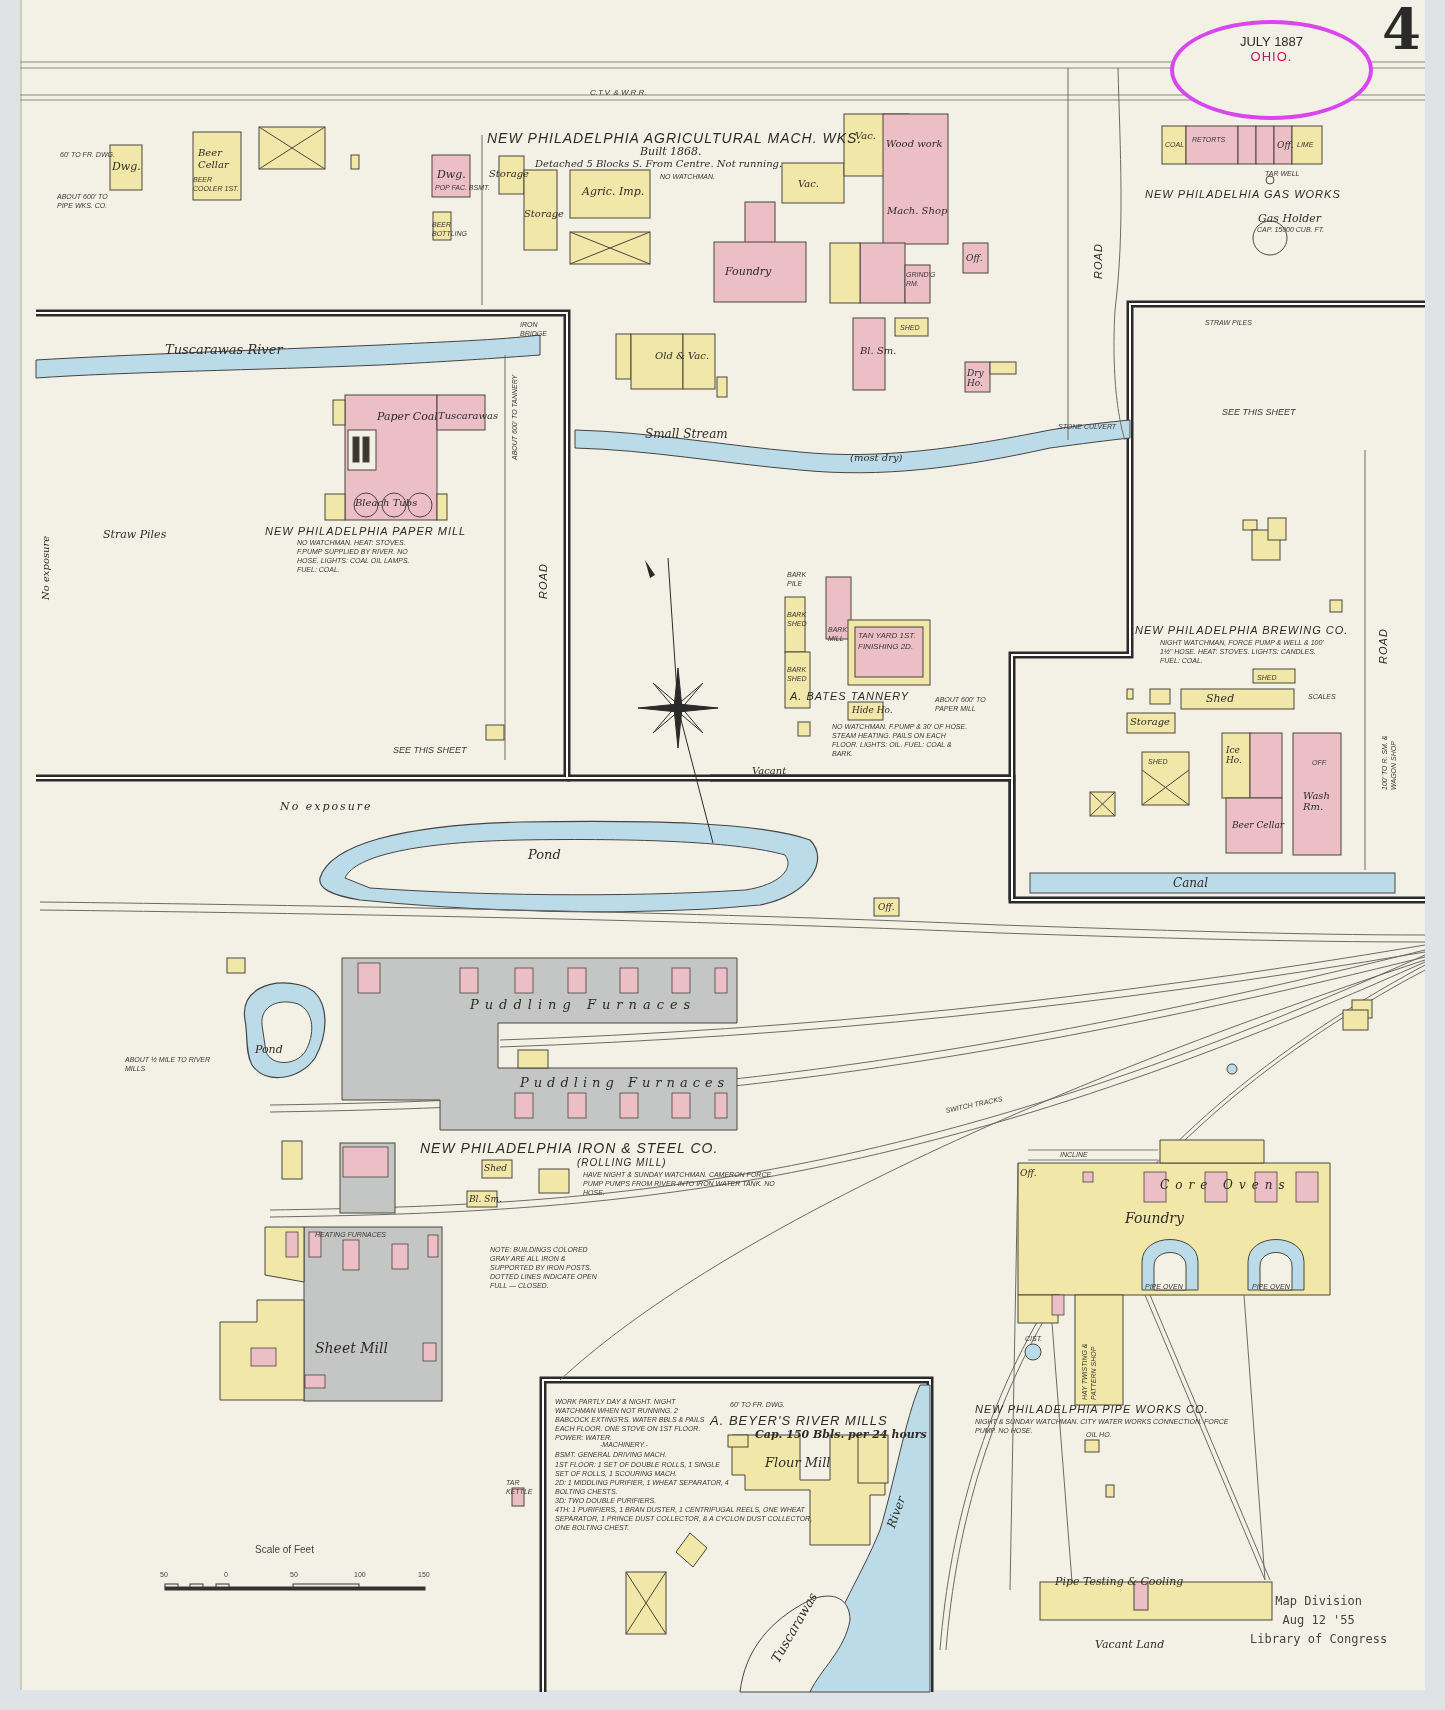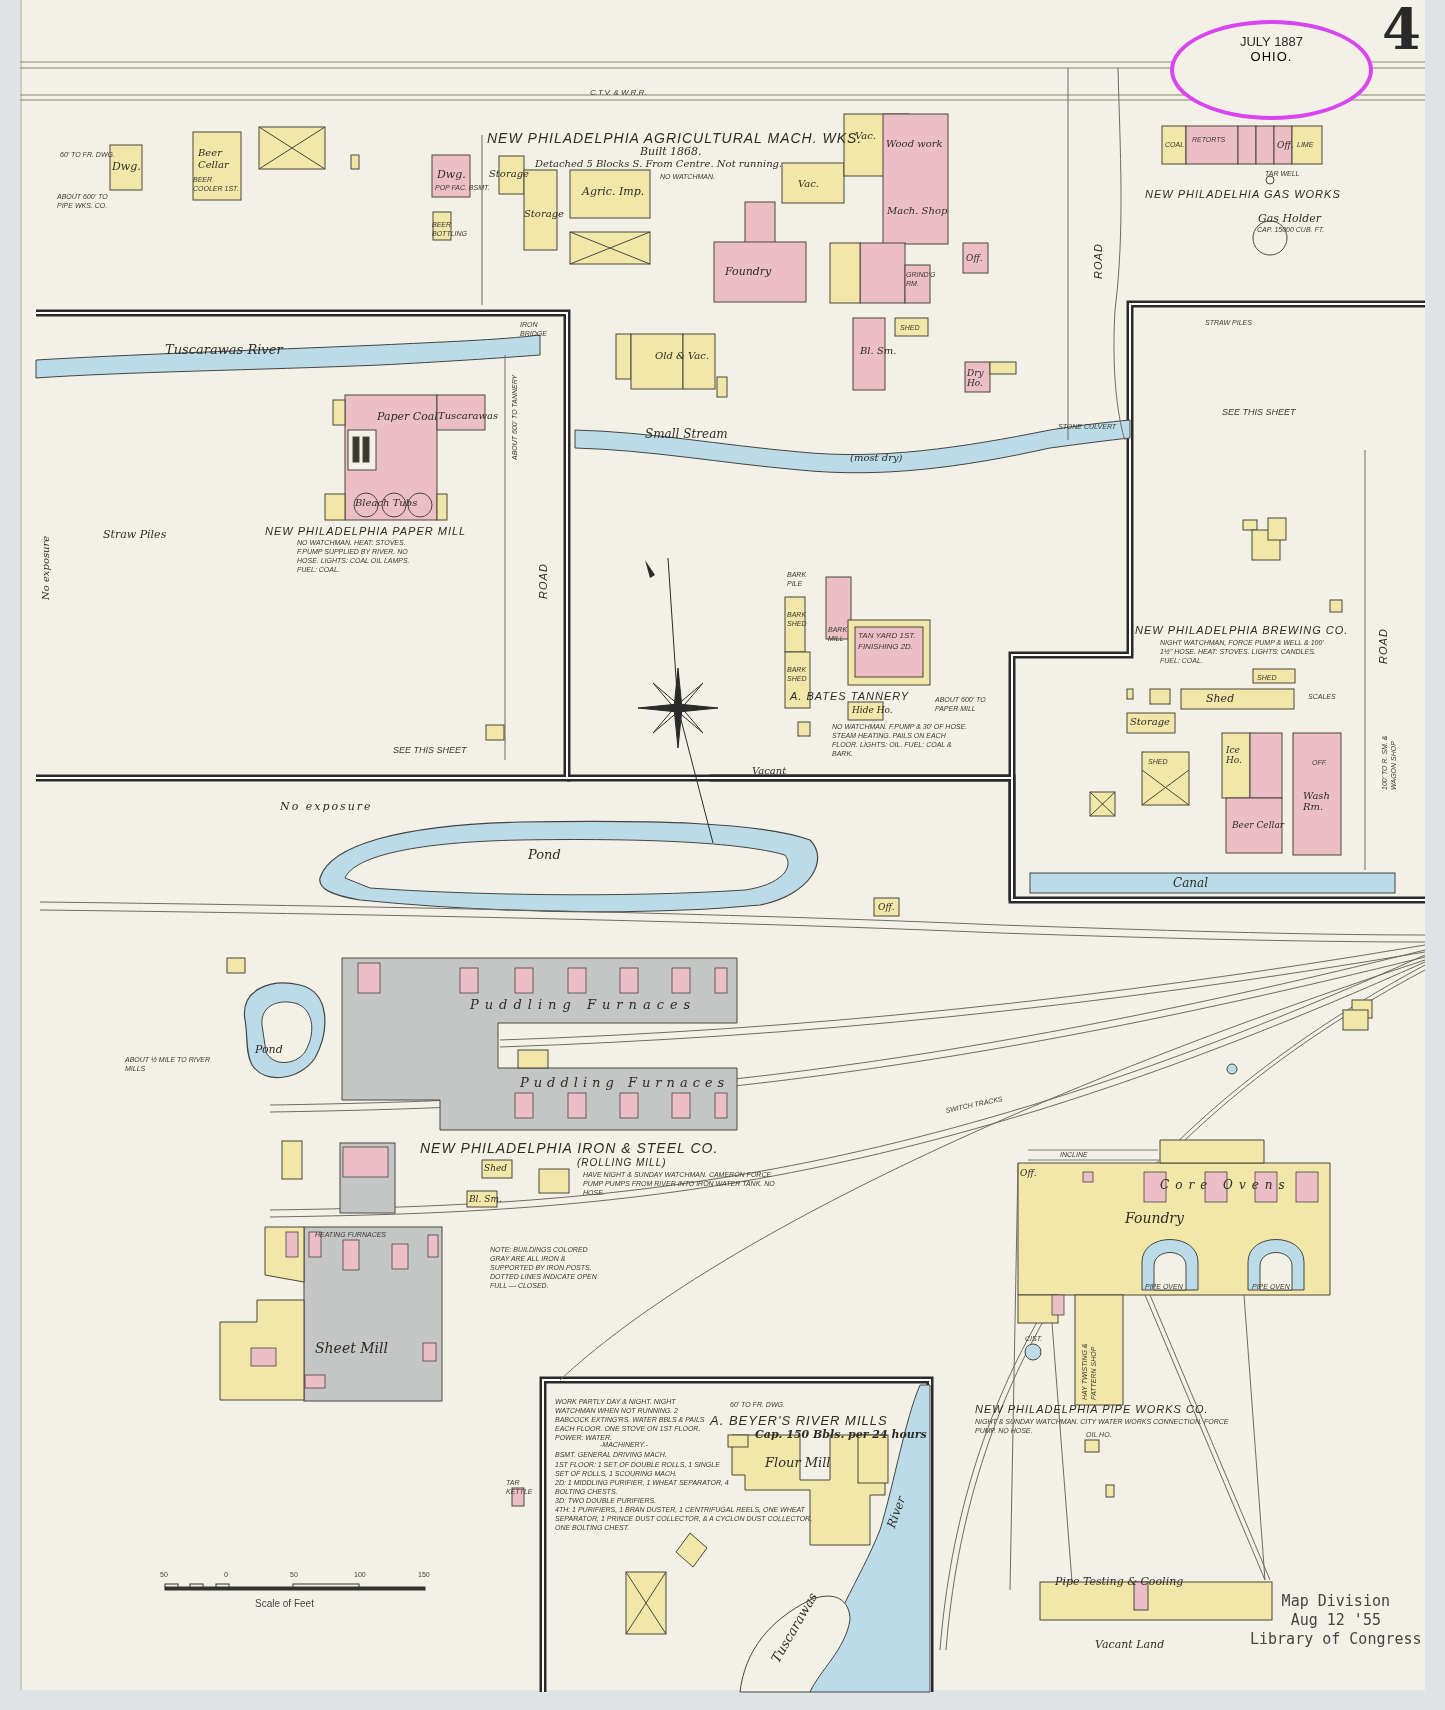--- a/index.html
+++ b/index.html
@@ -5,23 +5,23 @@
   html, body { margin:0; padding:0; background:#dfe3e6; }
   body { width:1445px; height:1710px; position:relative; overflow:hidden; font-family:"DejaVu Serif", serif; }
   .sheet { position:absolute; left:20px; top:0; width:1405px; height:1690px; background:#f3f1e6; box-shadow: 2px 0 0 #cfcbbf inset; }
   svg.map { position:absolute; left:0; top:0; width:1445px; height:1710px; }
   .lbl { position:absolute; color:#2e2b26; white-space:nowrap; font-family:"DejaVu Serif", serif; font-style:italic; }
   .cap { position:absolute; color:#2e2b26; white-space:nowrap; font-family:"Liberation Sans", sans-serif; font-style:italic; letter-spacing:1px; }
   .note { position:absolute; color:#3a3630; font-family:"Liberation Sans", sans-serif; font-size:7px; line-height:9px; text-transform:uppercase; font-style:italic; }
   .title-oval { position:absolute; left:1170px; top:20px; width:195px; height:92px; border:4px solid #d946ef; border-radius:50%; background:#f3f1e6; text-align:center; }
   .title-oval .date { font-family:"Liberation Sans", sans-serif; font-size:13px; margin-top:10px; color:#2a2a2a; }
   .title-oval .city { font-family:"Liberation Sans", sans-serif; font-size:24px; font-weight:bold; letter-spacing:-1px; color:#2a2a2a; margin-top:-1px; }
-  .title-oval .state { font-family:"Liberation Sans", sans-serif; font-size:13px; color:#000000; letter-spacing:1px; }
+  .title-oval .state { font-family:"Liberation Sans", sans-serif; font-size:13px; color:#be185d; letter-spacing:1px; }
   .sheetno { position:absolute; left:1382px; top:-4px; font-family:"DejaVu Serif", serif; font-size:56px; font-weight:bold; color:#2a2a2a; }
-  .stamp { position:absolute; left:1250px; top:1592px; font-family:"DejaVu Sans Mono", monospace; font-size:15px; color:#444; line-height:19px; text-align:center; }
+  .stamp { position:absolute; left:1250px; top:1592px; font-family:"DejaVu Sans Mono", monospace; font-size:12px; color:#444; line-height:19px; text-align:center; }
   .scale-lbl { position:absolute; font-family:"Liberation Sans", sans-serif; color:#444; }
 </style>
 </head>
 <body>
 
 <div class="sheet"></div>
 
 <svg class="map" viewBox="0 0 1445 1710">
 
   <g stroke="#8a8678" stroke-width="1" fill="none">
@@ -412,21 +412,21 @@
 <div class="note" style="left:1252px;top:1282px;">PIPE OVEN</div>
 <div class="cap" style="left:975px;top:1403px;font-size:11px;">NEW PHILADELPHIA PIPE WORKS CO.</div>
 <div class="note" style="left:975px;top:1417px;width:260px;white-space:normal;">NIGHT &amp; SUNDAY WATCHMAN. CITY WATER WORKS CONNECTION. FORCE PUMP. NO HOSE.</div>
 <div class="note" style="left:1060px;top:1150px;">Incline</div>
 <div class="lbl" style="left:1020px;top:1168px;font-size:9px;">Off.</div>
 <div class="lbl" style="left:1055px;top:1575px;font-size:11px;">Pipe Testing &amp; Cooling</div>
 <div class="note" style="left:1080px;top:1330px;transform:rotate(-90deg);transform-origin:left top;top:1400px;width:80px;white-space:normal;">Hay Twisting &amp; Pattern Shop</div>
 <div class="note" style="left:1025px;top:1334px;">Cist.</div>
 <div class="note" style="left:1086px;top:1430px;">Oil Ho.</div>
 
-<div class="scale-lbl" style="left:255px;top:1598px;font-size:10px;">Scale of Feet</div>
+<div class="scale-lbl" style="left:255px;top:1544px;font-size:10px;">Scale of Feet</div>
 <div class="scale-lbl" style="left:160px;top:1571px;font-size:7px;">50</div>
 <div class="scale-lbl" style="left:224px;top:1571px;font-size:7px;">0</div>
 <div class="scale-lbl" style="left:290px;top:1571px;font-size:7px;">50</div>
 <div class="scale-lbl" style="left:354px;top:1571px;font-size:7px;">100</div>
 <div class="scale-lbl" style="left:418px;top:1571px;font-size:7px;">150</div>
 
 <div class="stamp">
   <div>Map Division</div>
   <div>Aug 12 '55</div>
   <div>Library of Congress</div>

